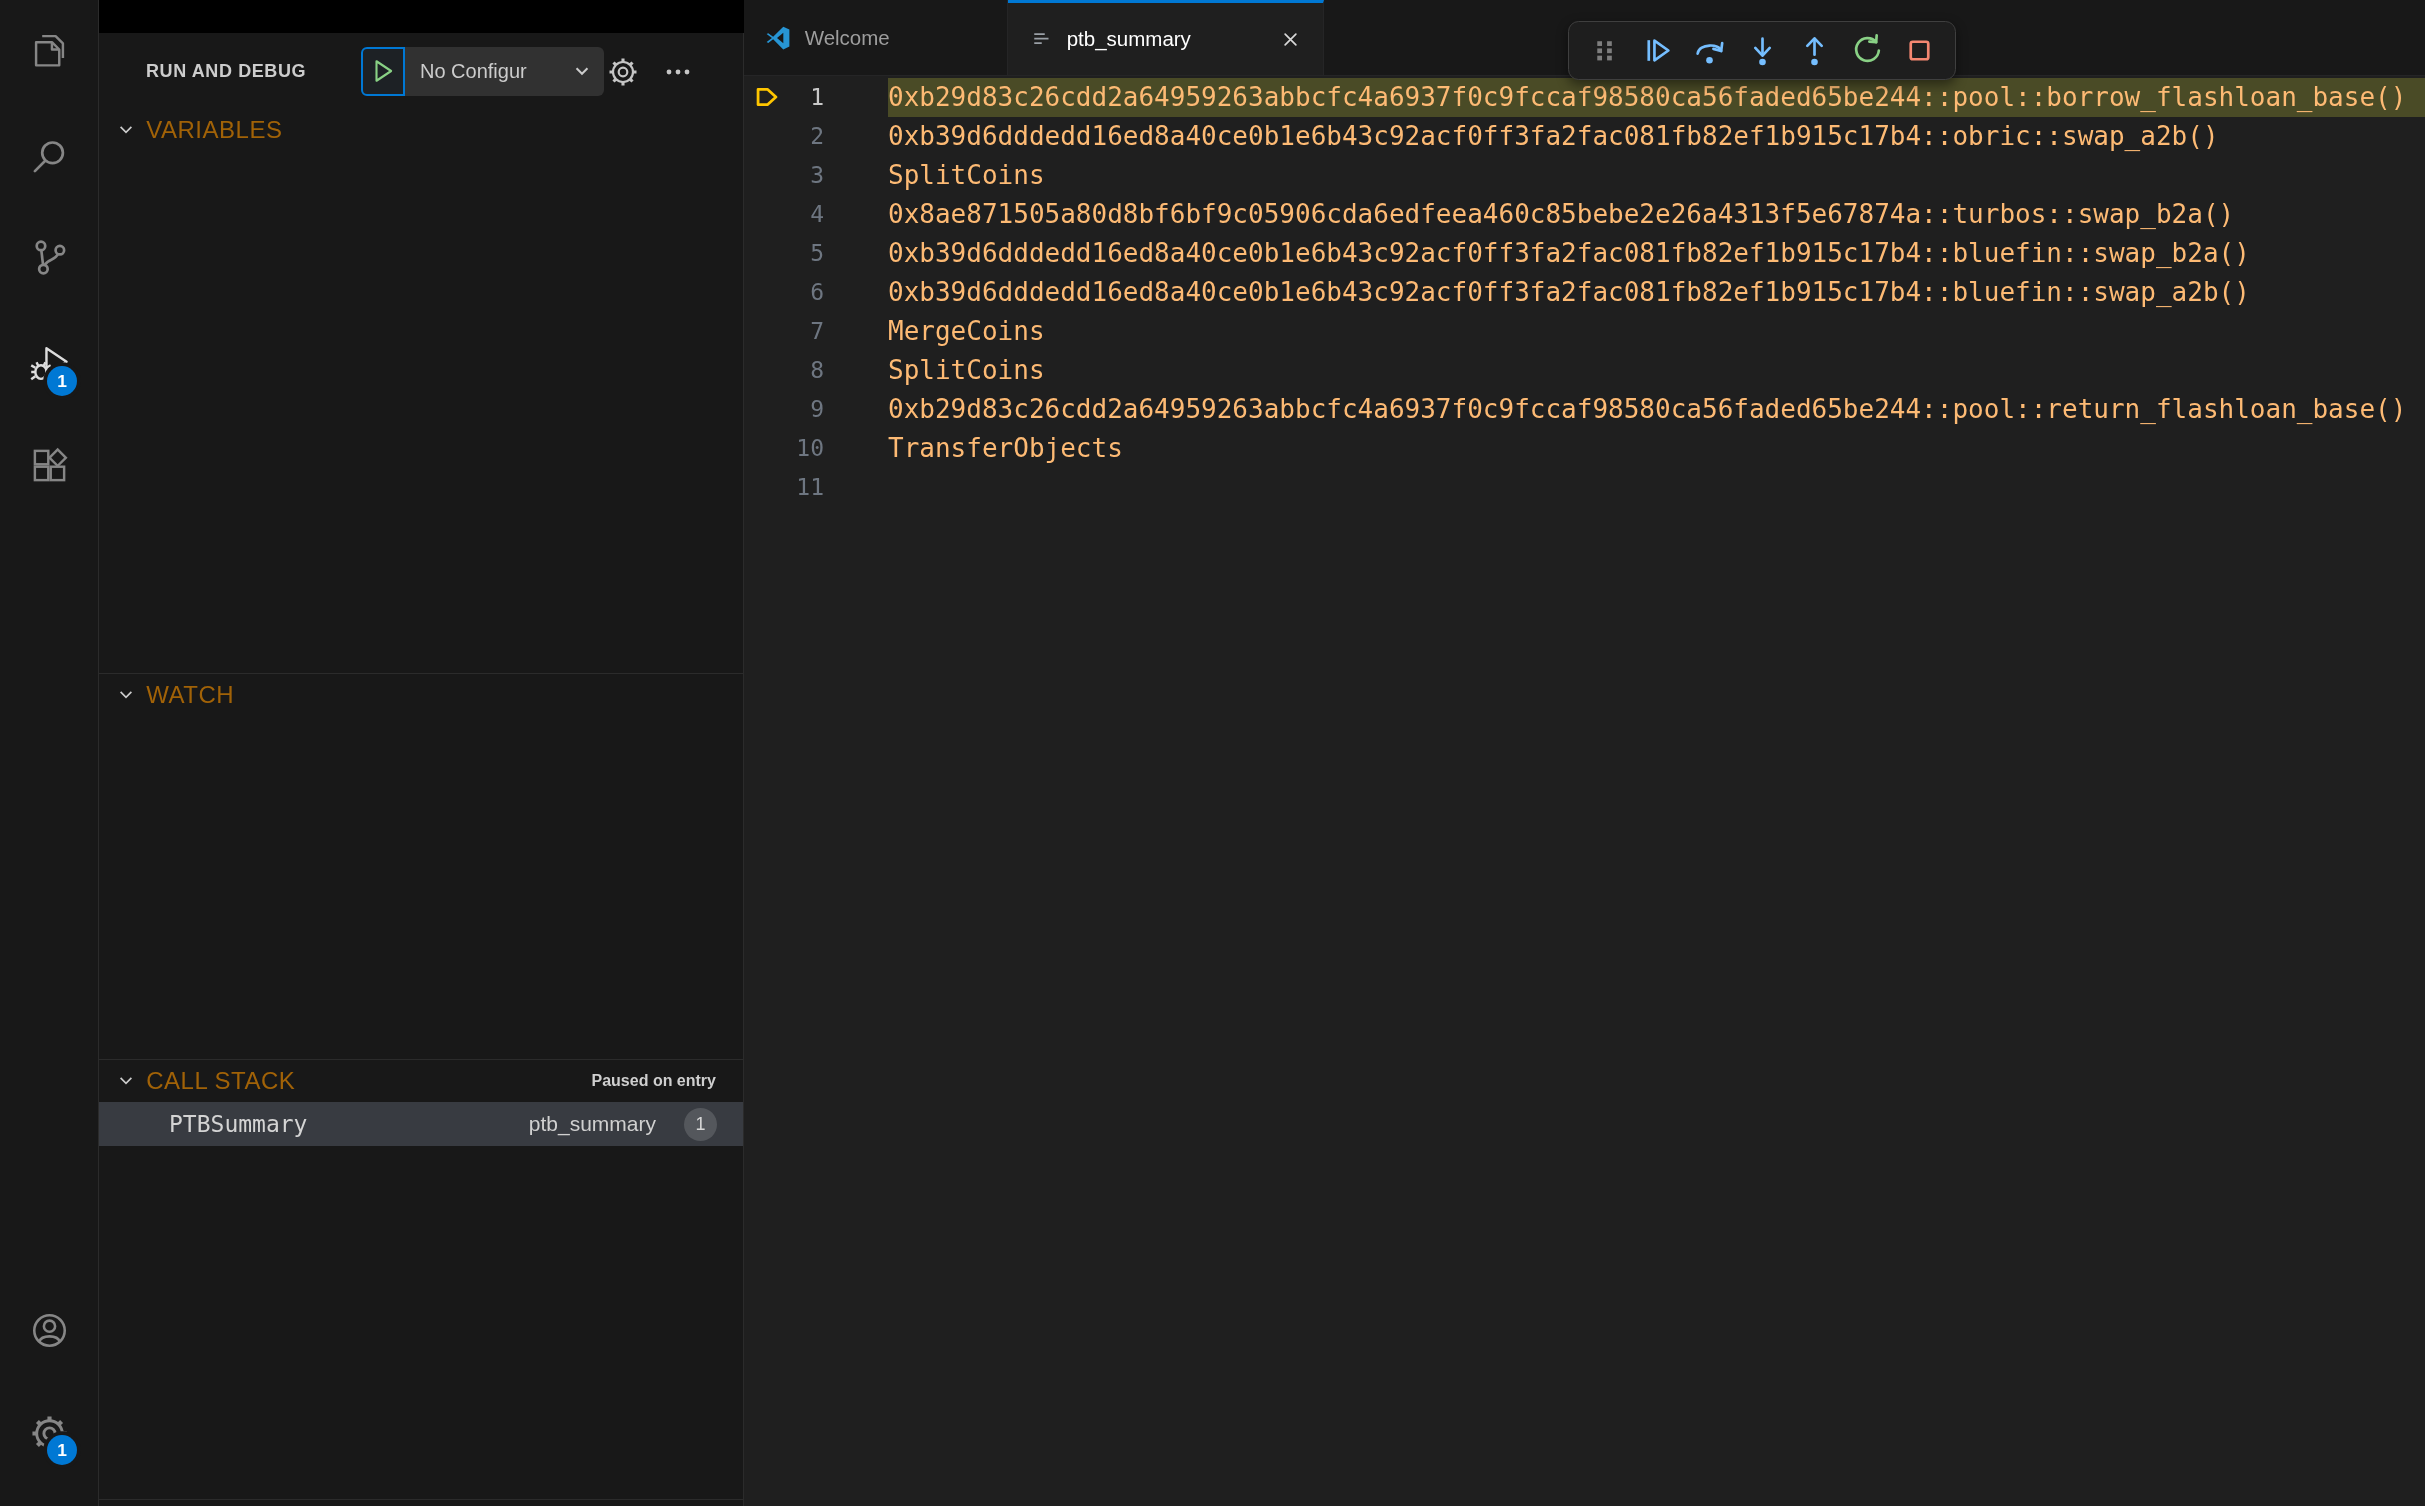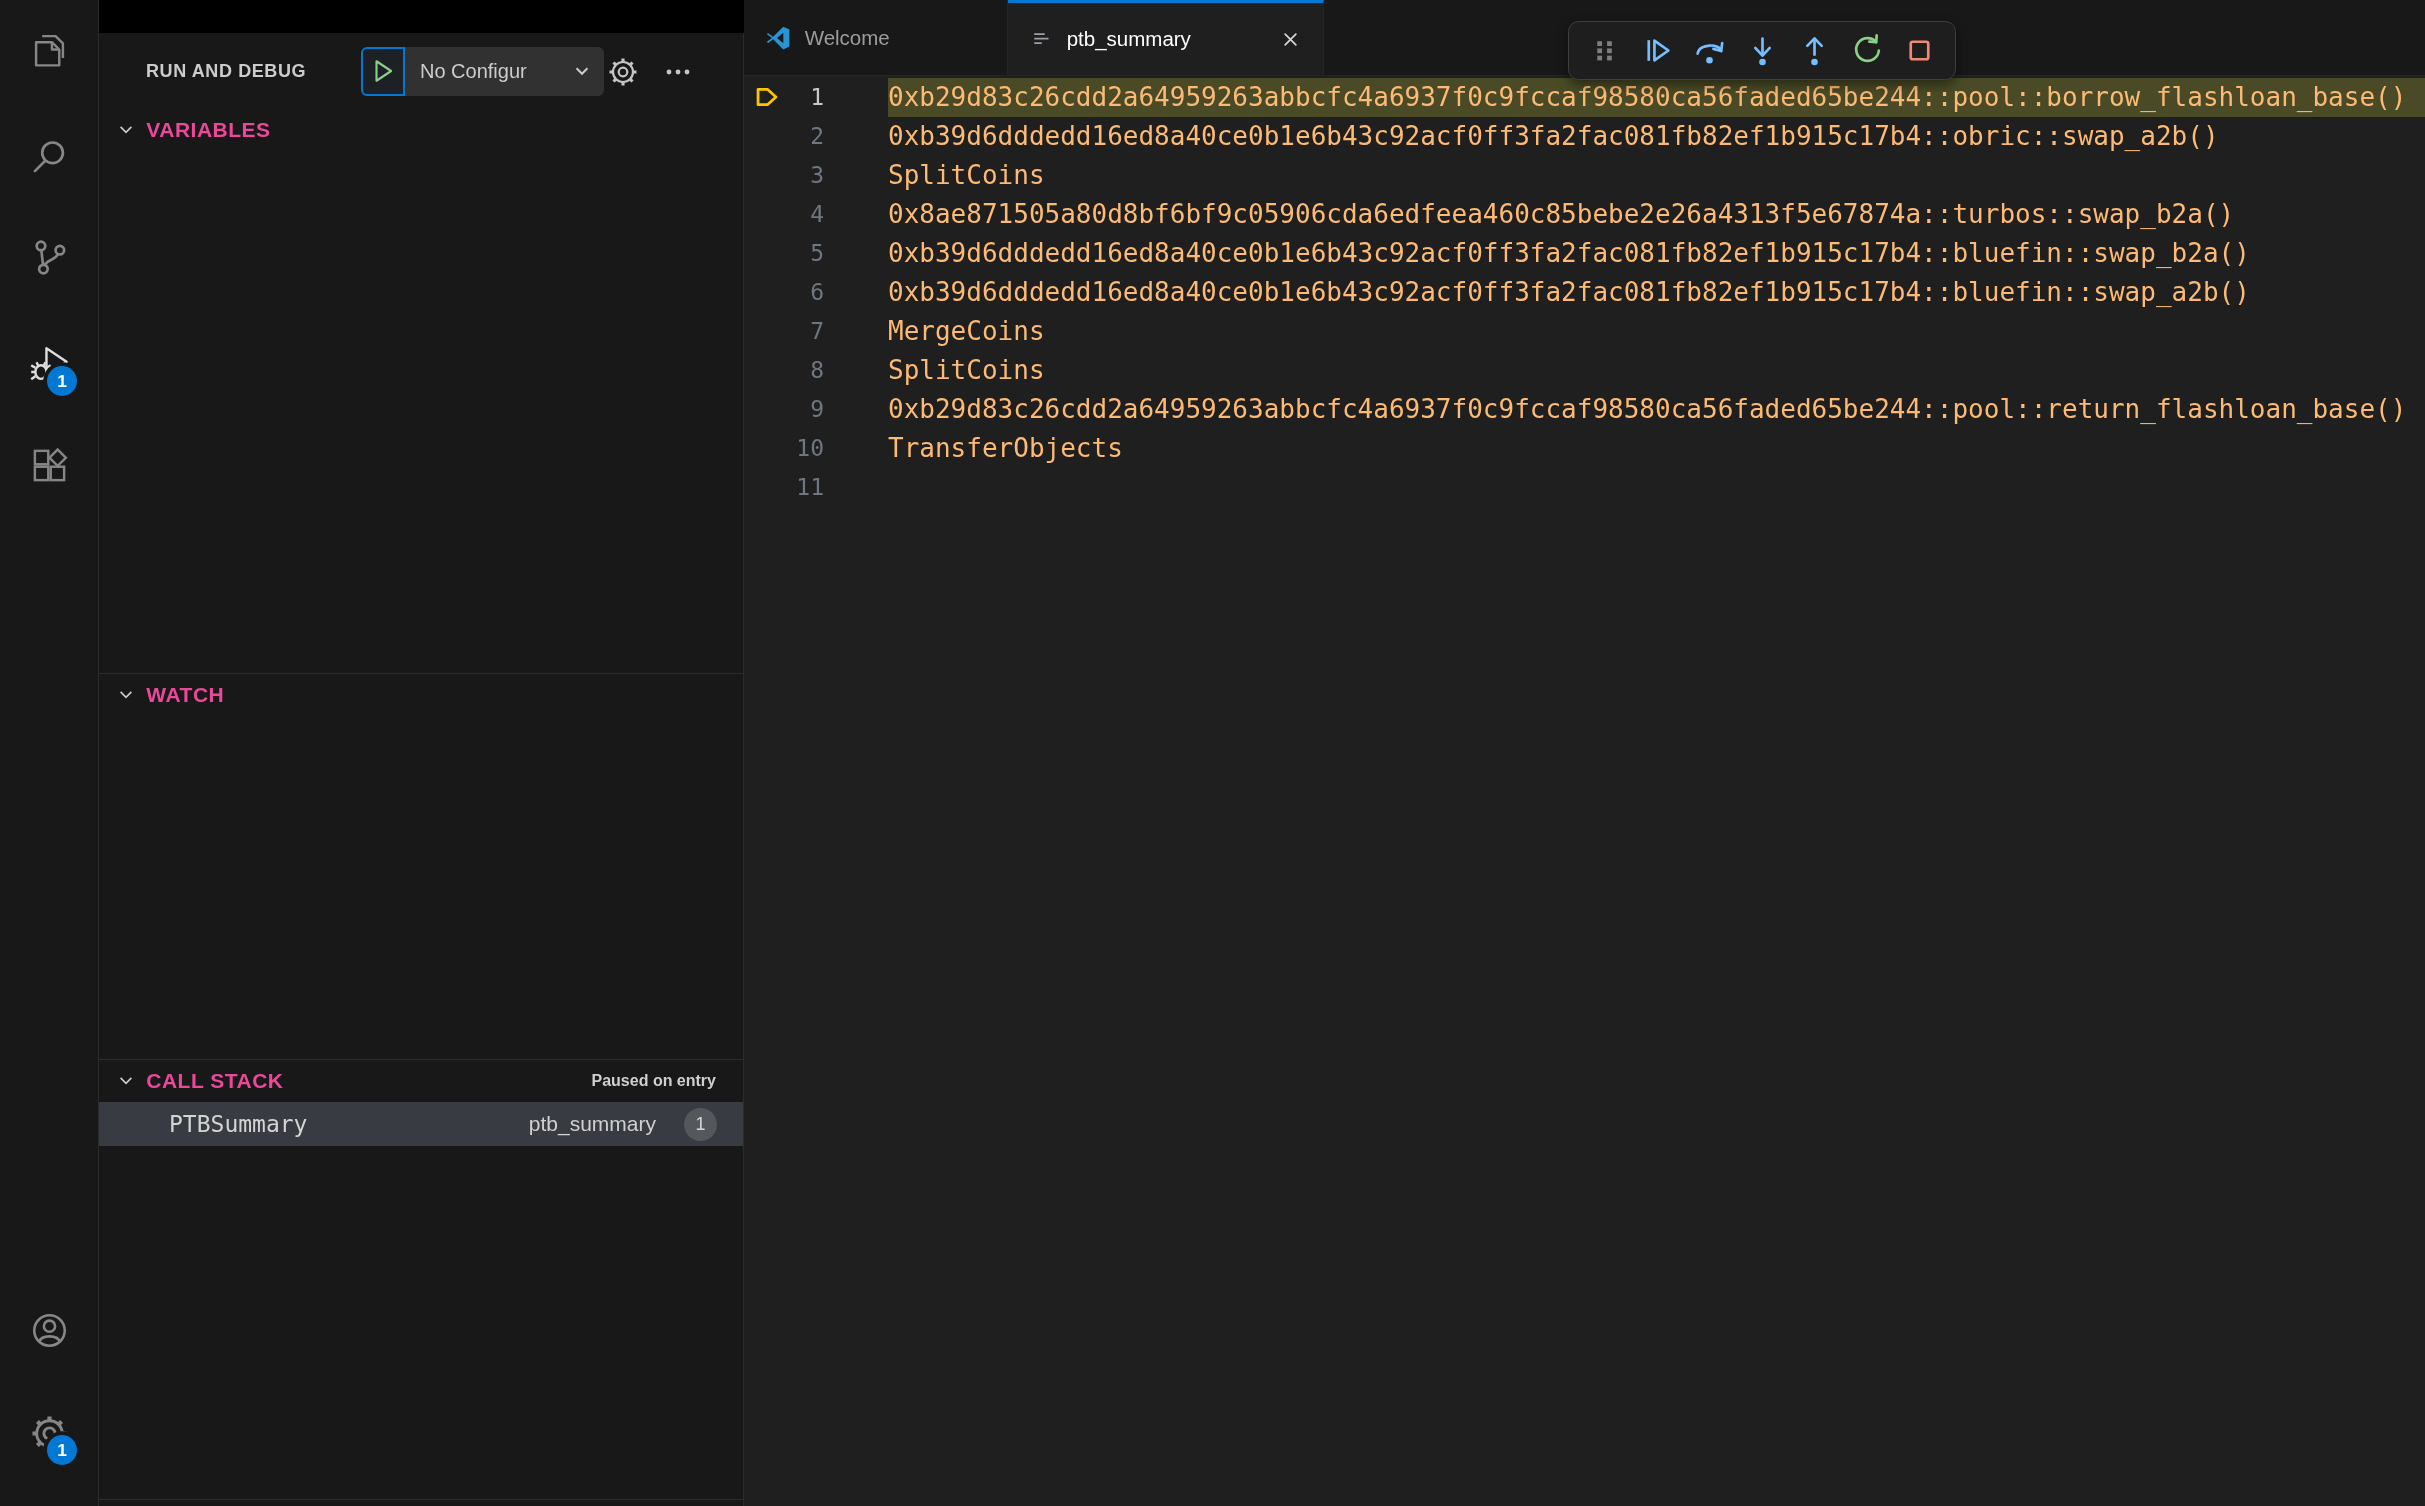--- a/index.html
+++ b/index.html
@@ -53,21 +53,21 @@
   .sb-action{position:absolute;top:23px;width:32px;height:32px;color:#c5c5c5;}
   .sb-action svg{width:32px;height:32px;display:block;}
   .sb-gear{left:508px;}
   .sb-dots{left:563px;}
 
   .section{position:relative;flex:none;}
   .section + .section{border-top:1.5px solid var(--border);}
   .sec-head{height:42px;display:flex;align-items:center;padding-left:16.7px;gap:10.6px;}
   .sec-chevron{color:var(--fg);width:20px;height:20px;flex:none;}
   .sec-chevron svg{width:20px;height:20px;display:block;}
-  .sec-label{font-size:21px;font-weight:bold;letter-spacing:0.5px;color:#ec4899;white-space:nowrap;}
+  .sec-label{font-size:24px;font-weight:normal;letter-spacing:0.5px;color:#a16207;white-space:nowrap;}
   .sec-status{margin-left:auto;margin-right:27px;font-size:16px;font-weight:bold;color:#cfcfcf;white-space:nowrap;}
   .sec-variables{height:564px;}
   .sec-watch{height:386px;}
   .sec-callstack{height:440px;}
   .sec-breakpoints{flex:1;}
 
   .stack-row{height:44px;background:var(--row-sel);display:flex;align-items:center;
     padding:0 26px 0 70px;gap:28px;}
   .stack-name{font-family:"DejaVu Sans Mono",monospace;font-size:23px;color:#d4d4d4;flex:1;white-space:nowrap;}
   .stack-file{font-size:21px;color:#d0d0d0;white-space:nowrap;}

